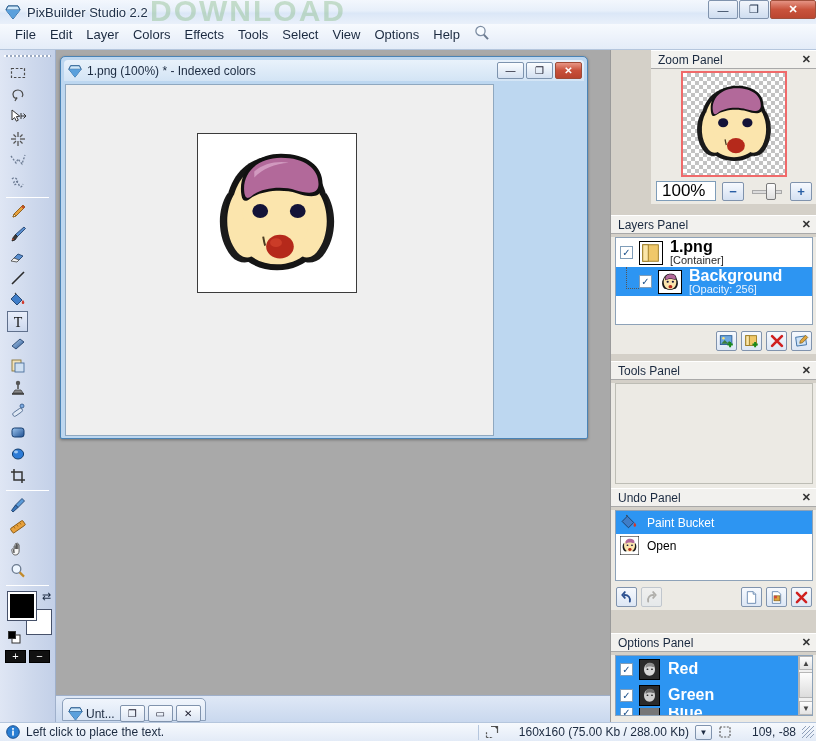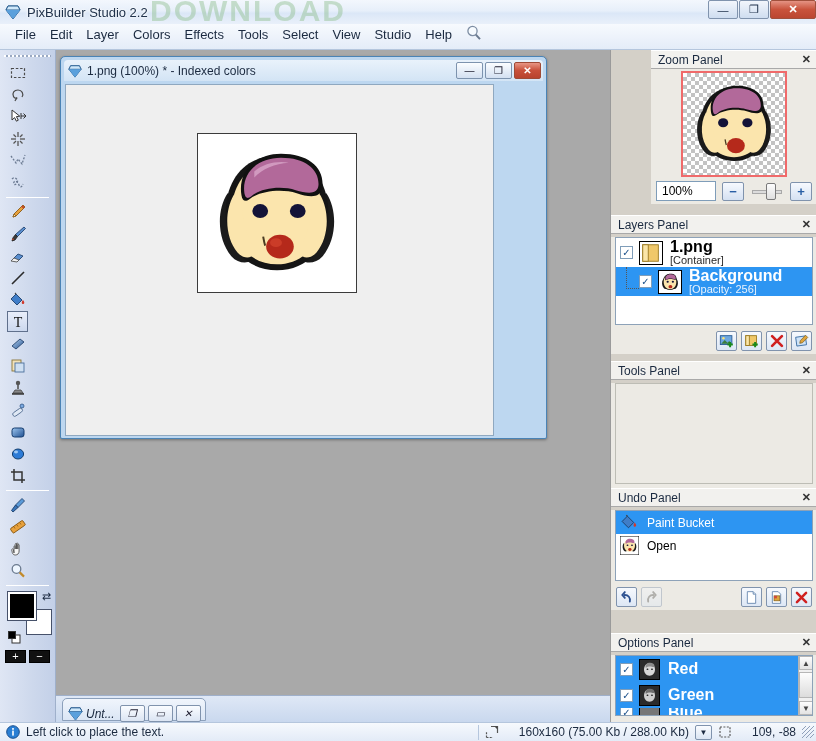--- a/index.html
+++ b/index.html
@@ -108,21 +108,21 @@
   }
 
   
   .workarea {
     position: absolute; left: 56px; top: 50px; width: 554px; height: 645px;
     background: #a9a9a9;
   }
 
   
   .docwin {
-    position: absolute; left: 4px; top: 6px; width: 487px; height: 383px;
+    position: absolute; left: 4px; top: 6px; width: 528px; height: 383px;
     background: #bdd7f0;
     border: 1px solid #4a83b5;
     border-radius: 5px 5px 2px 2px;
     box-shadow: 0 1px 3px rgba(0,0,0,.35);
     padding: 3px;
   }
   .doc-title {
     height: 21px; display: flex; align-items: center;
     background: linear-gradient(#e9f2fb, #d3e4f5);
     border-radius: 4px 4px 0 0;
@@ -181,21 +181,21 @@
       linear-gradient(45deg,#c3c3c3 25%,#fff 25%,#fff 75%,#c3c3c3 75%);
     background-size: 8px 8px; background-position: 0 0, 4px 4px;
     position: relative; overflow: hidden;
   }
   .zoom-row {
     height: 26px; display: flex; align-items: center; gap: 6px;
     padding: 0 5px; background: #eceae4;
   }
   .zoom-value {
     width: 60px; height: 20px; background: #fff; border: 1px solid #7f9db9;
-    font-size: 12px; line-height: 18px; padding-left: 5px; color: #000;
+    font-size: 17px; line-height: 18px; padding-left: 5px; color: #000;
   }
   .sq-btn {
     width: 22px; height: 19px; border: 1px solid #8093ad; border-radius: 2px;
     background: linear-gradient(#f6f9fe,#d5e1f2);
     display: flex; align-items: center; justify-content: center;
     font-size: 13px; font-weight: bold; color: #2a5fa5;
   }
   .slider { flex: 1; height: 19px; position: relative; }
   .slider-track {
     position: absolute; left: 2px; right: 2px; top: 8px; height: 4px;
@@ -276,21 +276,21 @@
   .tabstrip {
     position: absolute; left: 56px; top: 695px; width: 554px; height: 27px;
     background: linear-gradient(#dfe8f6, #c9d8ee);
     border-top: 1px solid #9fb0cb;
   }
   .doctab {
     position: absolute; left: 6px; top: 2px; height: 23px;
     display: flex; align-items: center; gap: 3px;
     padding: 8px 4px 0 5px;
     background: linear-gradient(#f0f5fc,#dbe6f5);
-    border: 1px solid #8ca0bb; border-radius: 5px 5px 0 0; font-style: italic;
+    border: 1px solid #8ca0bb; border-radius: 5px 5px 0 0;
   }
   .doctab-text { font-size: 12px; color: #1b2a40; margin-right: 2px; }
   .tbtn {
     width: 25px; height: 17px; border: 1px solid #8093ad; border-radius: 2px;
     background: linear-gradient(#fafcff,#dbe5f3);
     display: flex; align-items: center; justify-content: center;
     font-size: 10px; color: #223;
   }
 
   
@@ -339,21 +339,21 @@
 
   <div class="menubar">
     <div class="menu-item">File</div>
     <div class="menu-item">Edit</div>
     <div class="menu-item">Layer</div>
     <div class="menu-item">Colors</div>
     <div class="menu-item">Effects</div>
     <div class="menu-item">Tools</div>
     <div class="menu-item">Select</div>
     <div class="menu-item">View</div>
-    <div class="menu-item">Studio</div>
+    <div class="menu-item">Options</div>
     <div class="menu-item">Help</div>
     <svg class="search-glass" viewBox="0 0 18 18">
       <circle cx="7.5" cy="7" r="4.6" fill="#f7fbff" stroke="#7d8da3" stroke-width="1.3"></circle>
       <line x1="10.8" y1="10.6" x2="15" y2="15.2" stroke="#6b7a8f" stroke-width="2"></line>
     </svg>
   </div>
 
   <div class="toolbox">
     <div class="tb-grip"></div>
 

